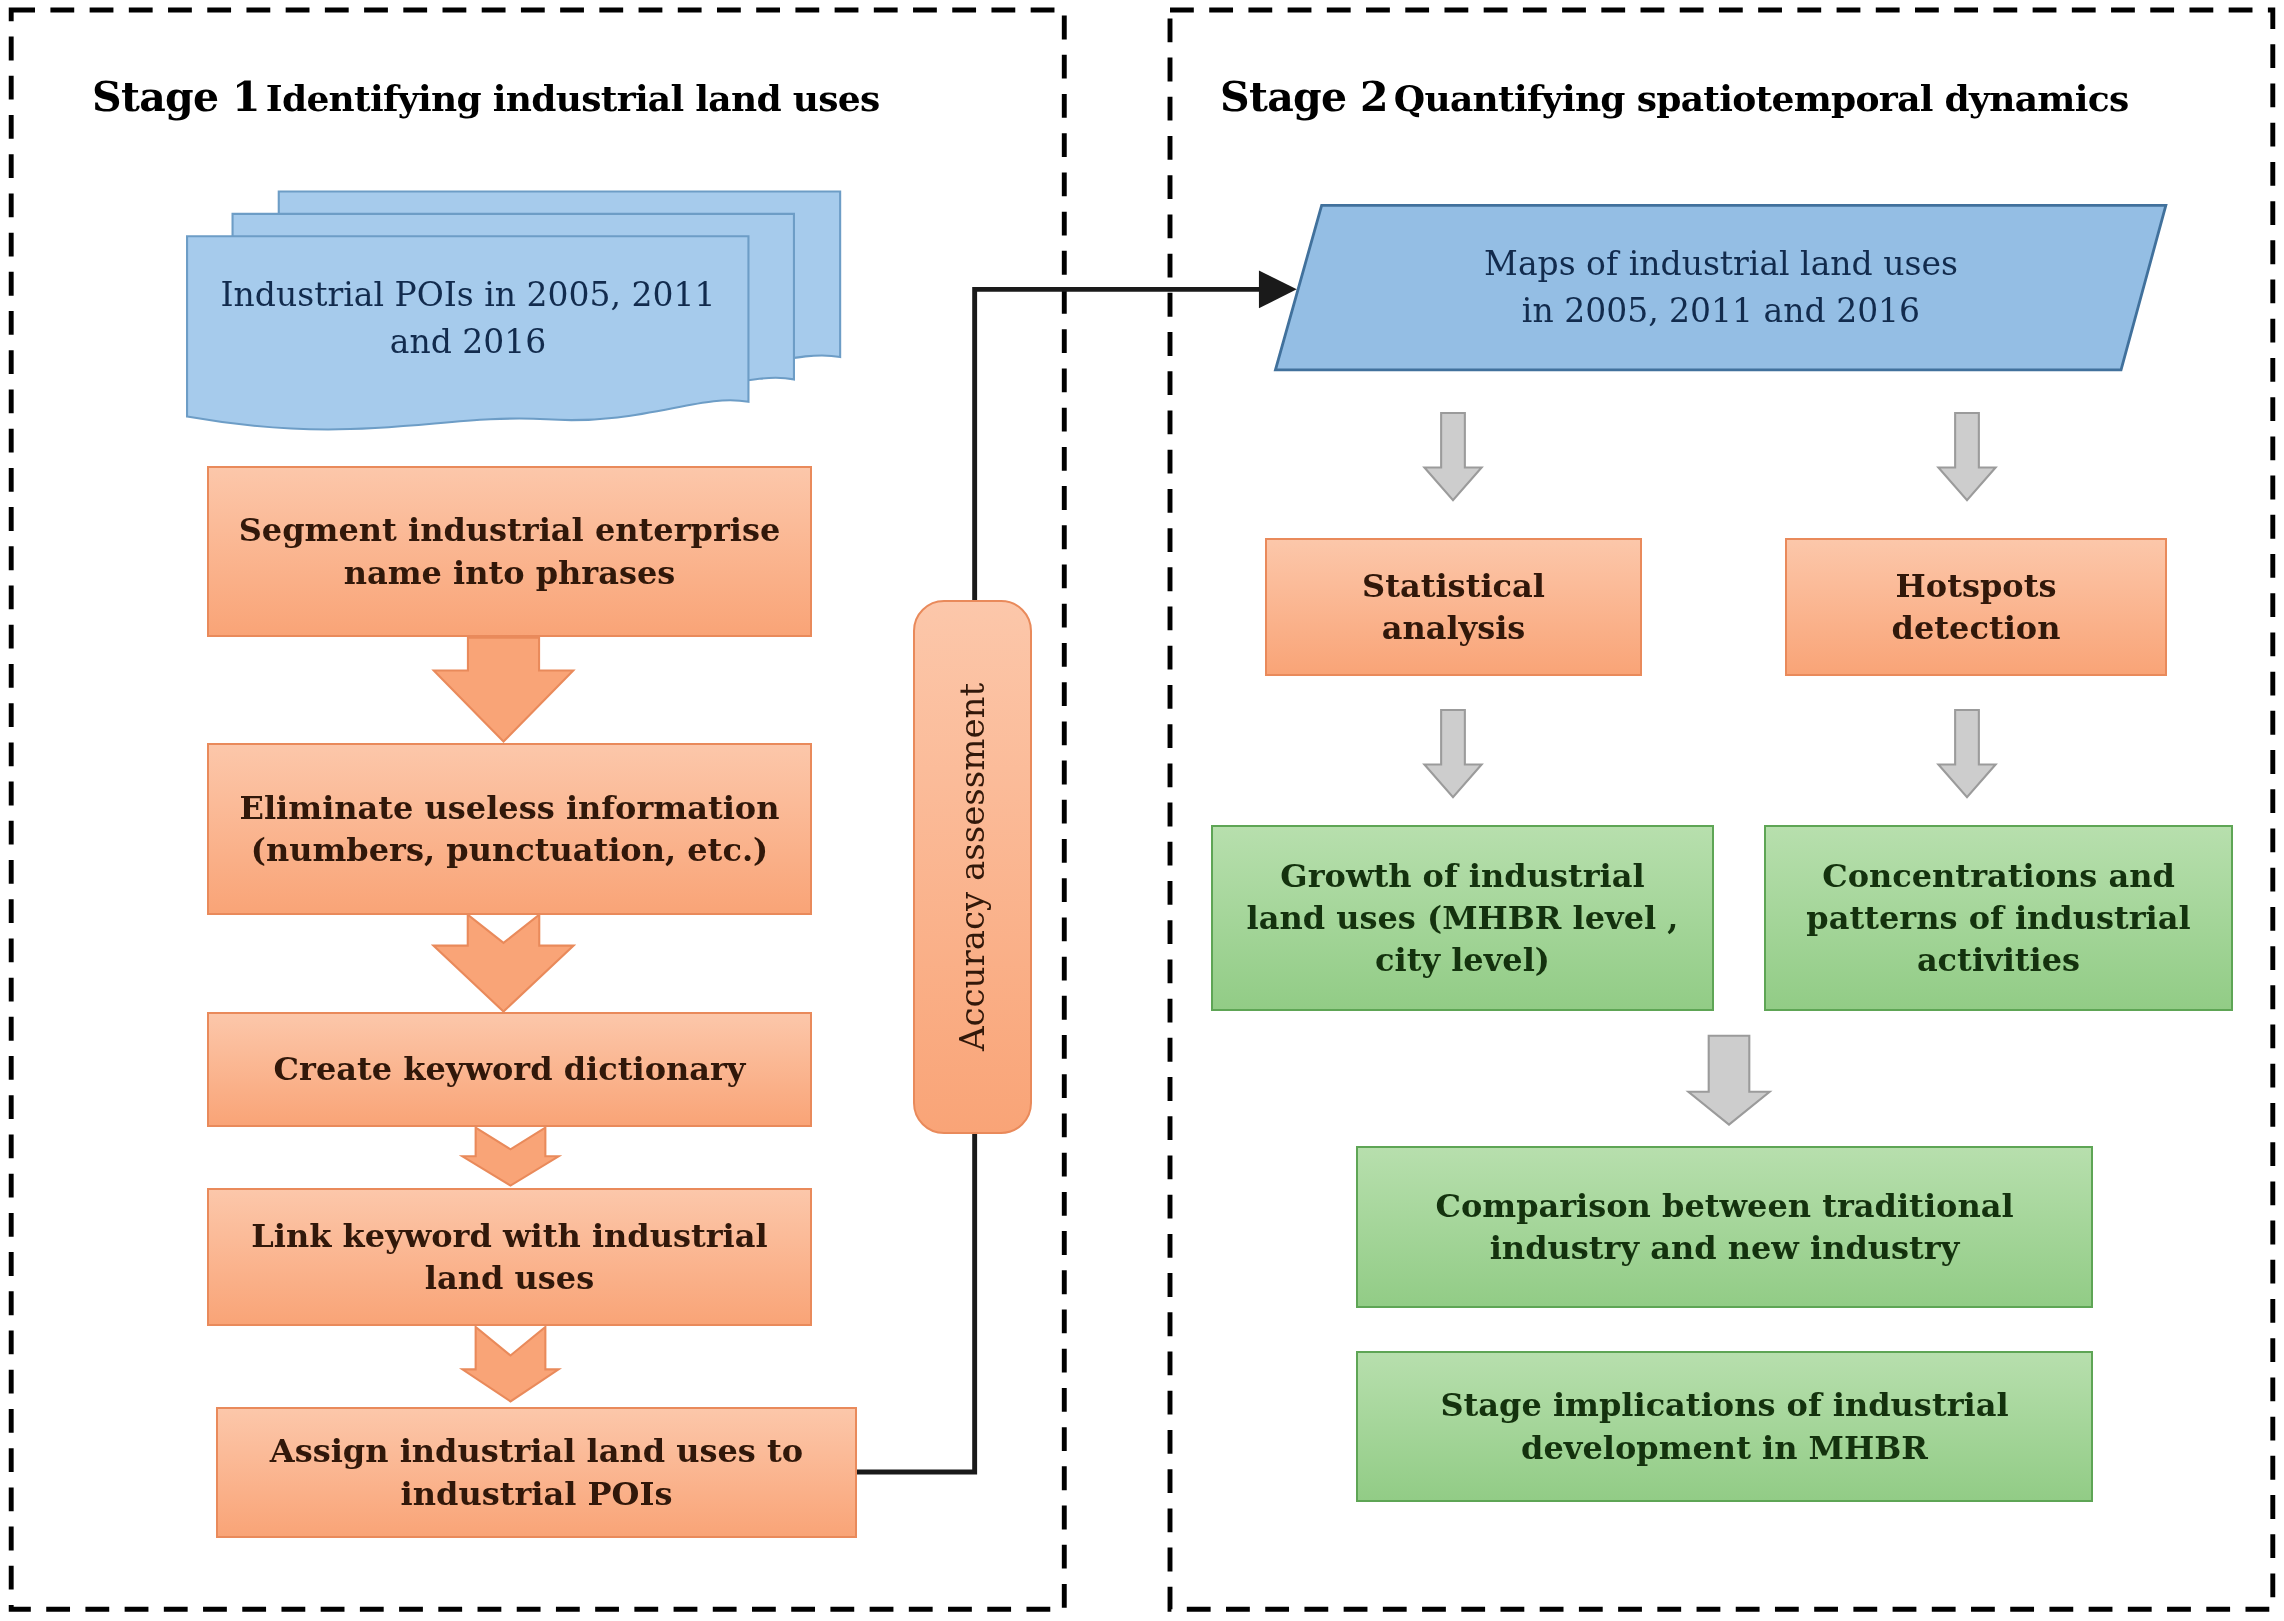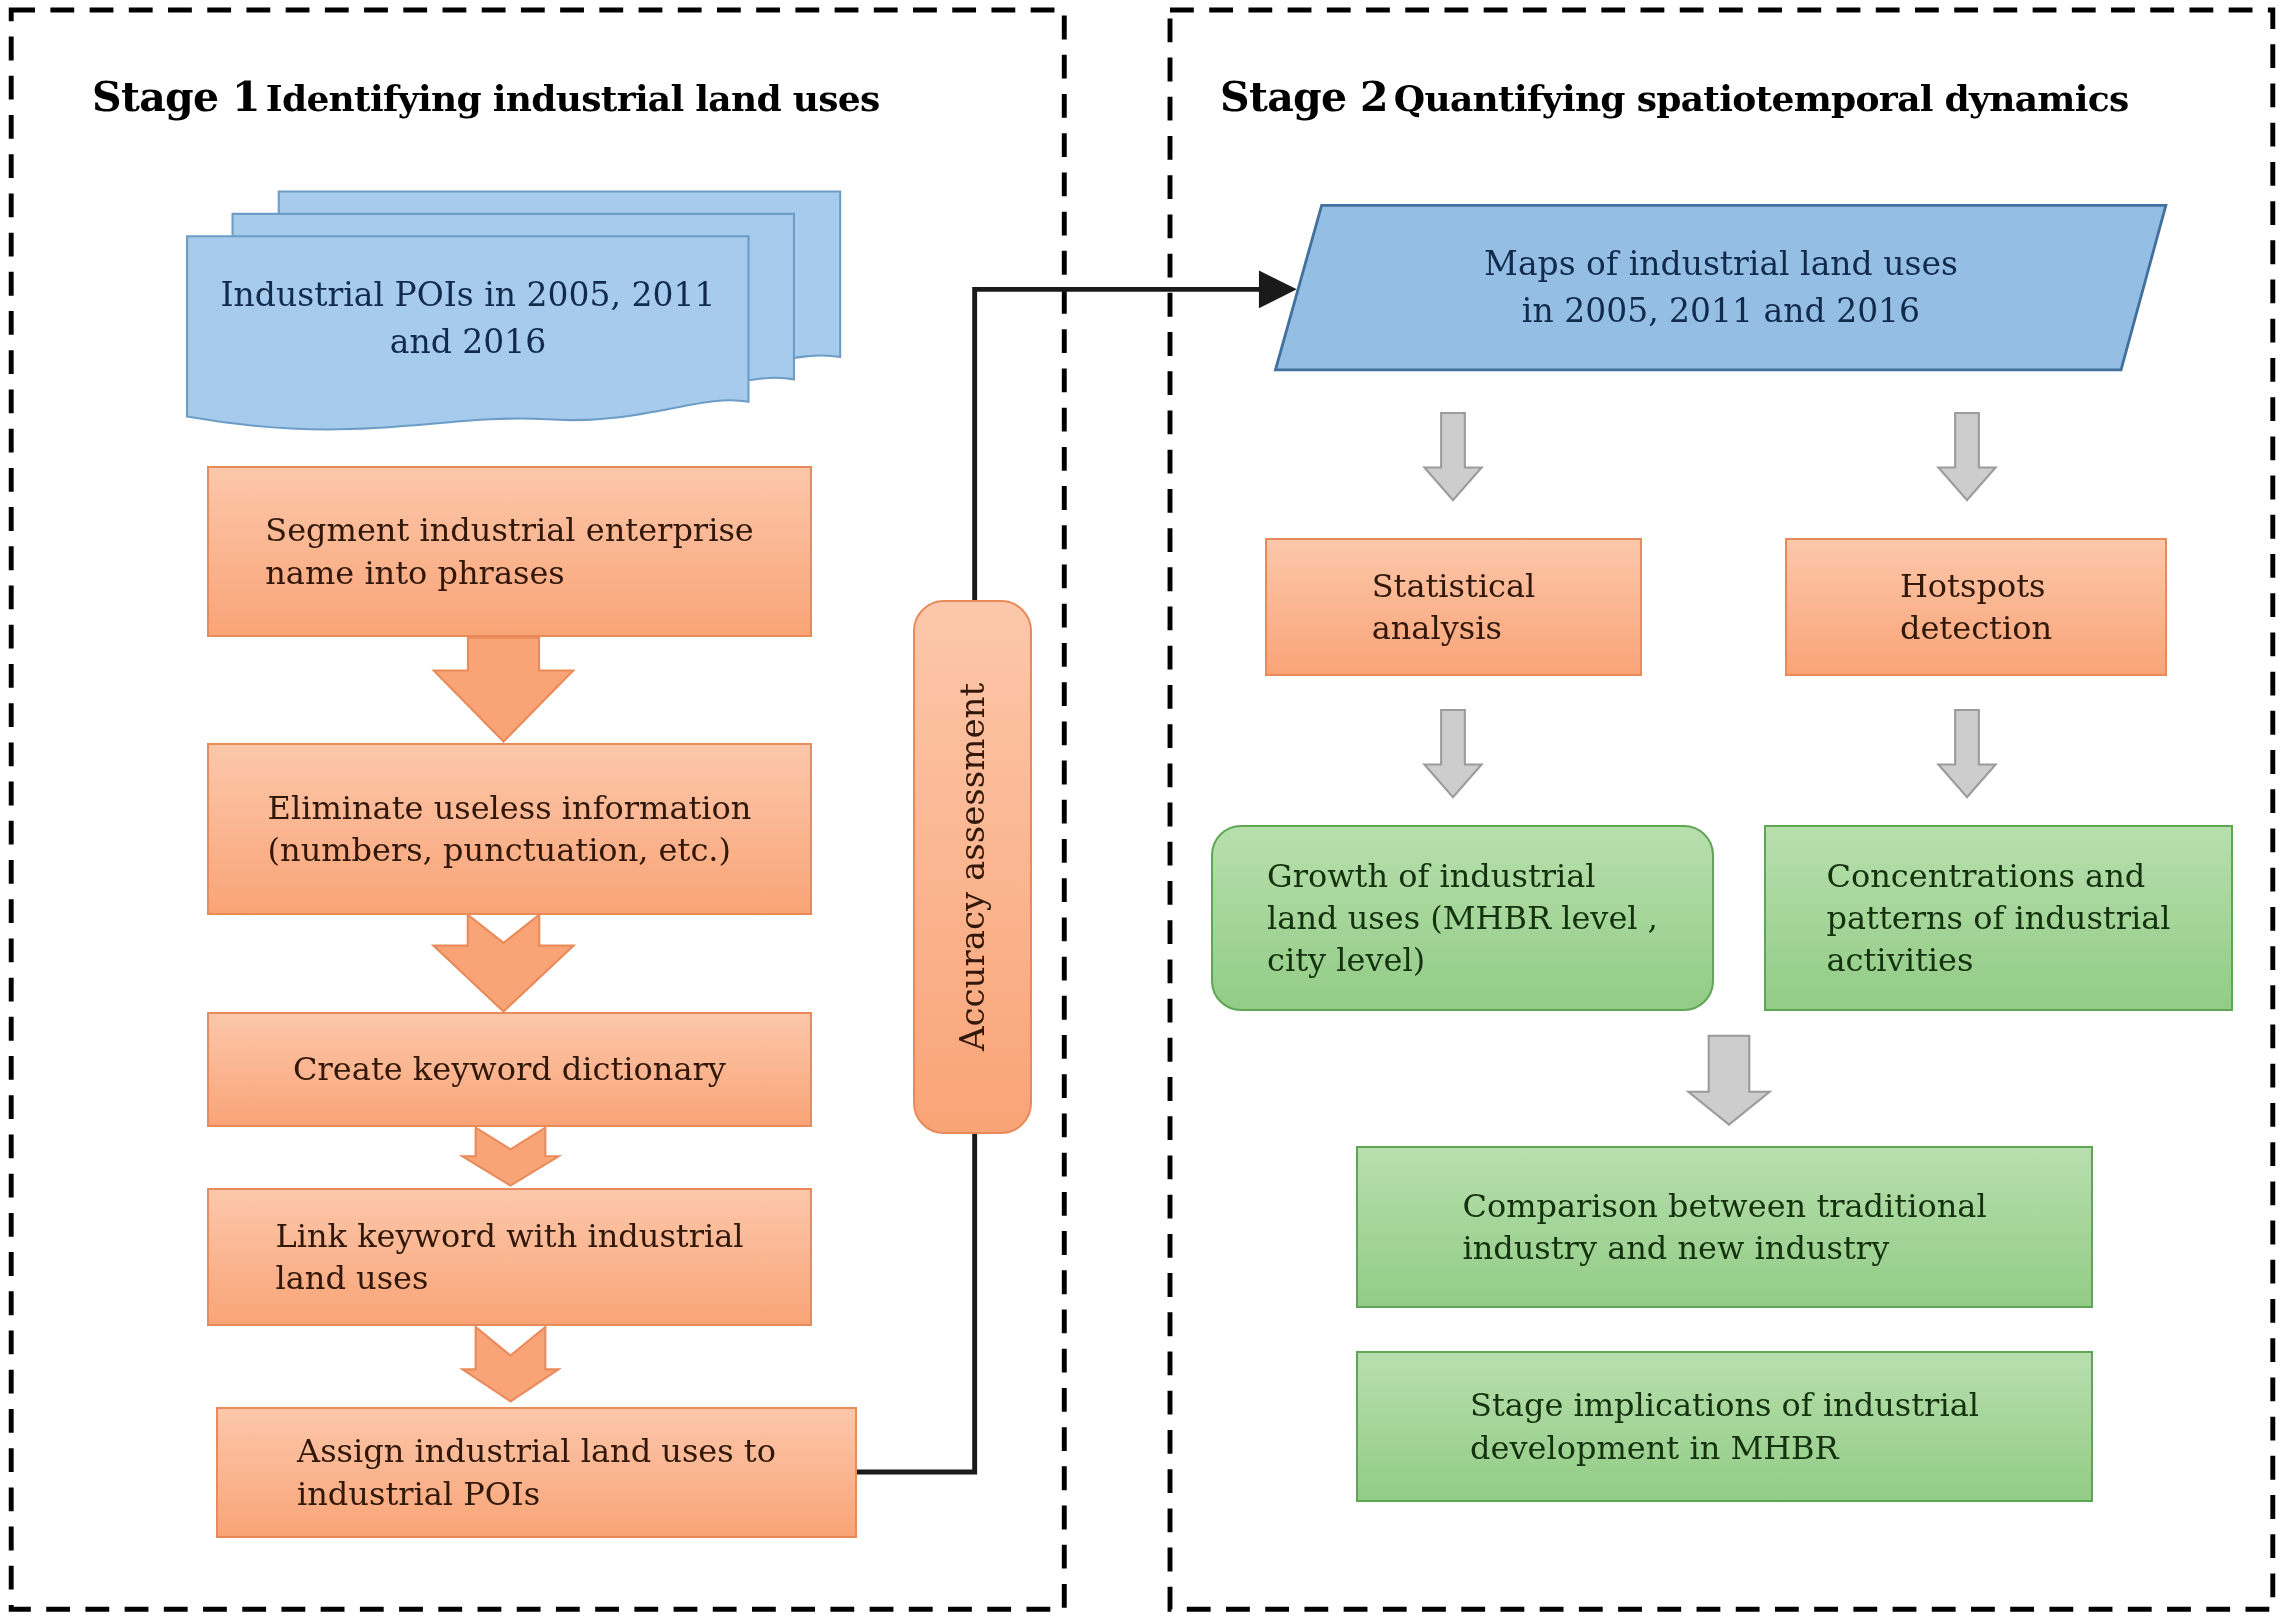--- a/index.html
+++ b/index.html
@@ -14,22 +14,22 @@
   
   .panel-rect{fill:none;stroke:var(--panel-border);stroke-width:7;stroke-dasharray:34 22;}
 
   
   .stage-title{color:#000;font-weight:bold;white-space:nowrap;}
   .stage-title .prefix{font-size:41px;letter-spacing:-0.7px;}
   .stage-title .rest{font-size:36px;margin-left:6px;letter-spacing:-0.7px;}
 
   
   .flow-box{
-    display:flex;align-items:center;justify-content:center;text-align:left;
-    white-space:pre-line;box-sizing:border-box;font-size:32px;line-height:1.32;
+    display:flex;align-items:center;justify-content:center;text-align:center;
+    white-space:pre-line;box-sizing:border-box;font-size:32px;line-height:1.32;font-weight:bold;
   }
   .orange-box{
     background:linear-gradient(var(--orange-fill-top),var(--orange-fill-bottom));
     border:2.8px solid var(--orange-border);color:var(--orange-text);
   }
   .green-box{
     background:linear-gradient(var(--green-fill-top),var(--green-fill-bottom));
     border:2.8px solid var(--green-border);color:var(--green-text);
   }
   .blue-text{color:var(--blue-text);}
@@ -144,21 +144,21 @@
 <div class="abs flow-box orange-box" style="left:1785px;top:538px;width:382px;height:138px;">Hotspots
 detection</div>
 
 <svg class="abs" style="left:1423px;top:709px;" width="60" height="90" viewBox="0 0 86 128">
   <polygon class="gray-arrow" points="26,1 26,79 2,79 43,126 84,79 60,79 60,1"></polygon>
 </svg>
 <svg class="abs" style="left:1937px;top:709px;" width="60" height="90" viewBox="0 0 86 128">
   <polygon class="gray-arrow" points="26,1 26,79 2,79 43,126 84,79 60,79 60,1"></polygon>
 </svg>
 
-<div class="abs flow-box green-box" style="left:1211px;top:825px;width:503px;height:186px;border-radius:30px;">Growth of industrial
+<div class="abs flow-box green-box" style="left:1211px;top:825px;width:503px;height:186px;">Growth of industrial
 land uses (MHBR level ,
 city level)</div>
 <div class="abs flow-box green-box" style="left:1764px;top:825px;width:469px;height:186px;">Concentrations and
 patterns of industrial
 activities</div>
 
 <svg class="abs" style="left:1687px;top:1035px;" width="84" height="91" viewBox="0 0 120 130">
   <polygon class="gray-arrow" points="31,1 31,81 2,81 60,128 118,81 89,81 89,1"></polygon>
 </svg>
 

